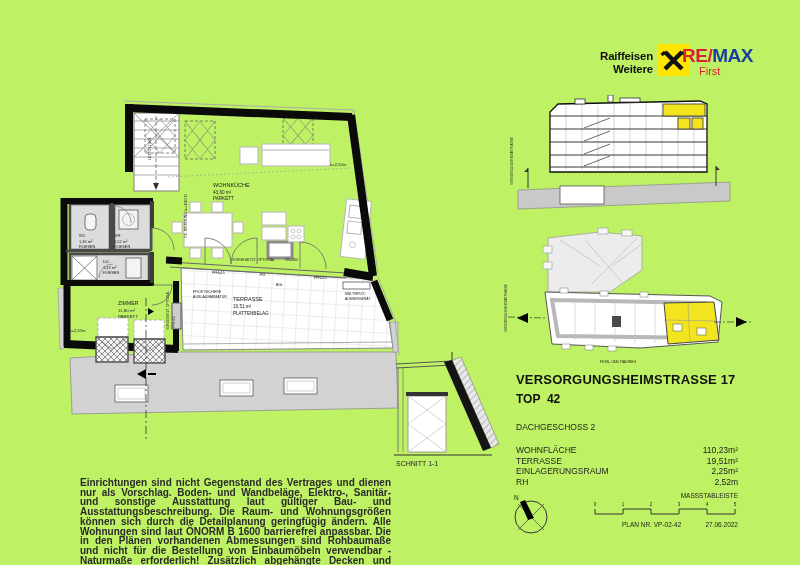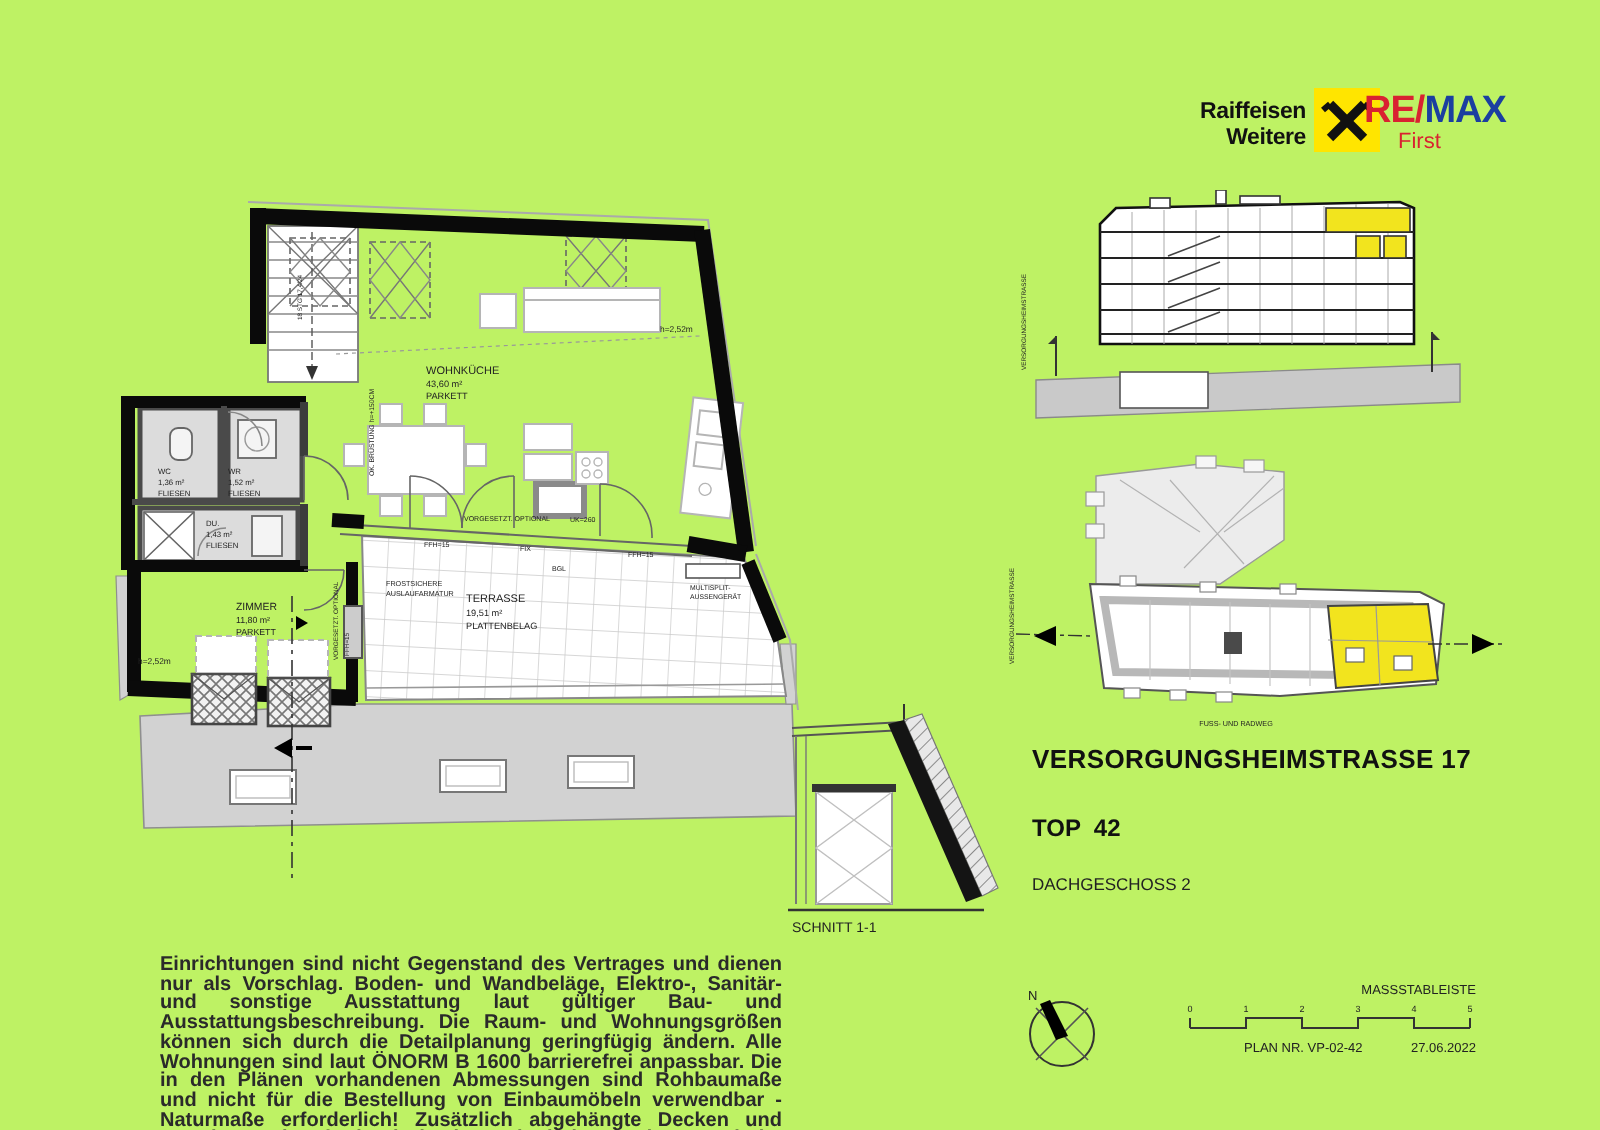--- a/index.html
+++ b/index.html
@@ -9,21 +9,21 @@
   
   #rb-text{left:585px;top:50px;width:68px;text-align:right;font-weight:bold;
            font-size:11.5px;line-height:12.5px;letter-spacing:-0.2px;color:#111;}
   #rb-box{left:657px;top:44px;width:33px;height:32px;}
   #remax{left:682px;top:45px;font-weight:bold;font-size:19px;letter-spacing:-0.5px;white-space:nowrap;}
   #remax .re{color:#d92231;} #remax .sl{color:#d92231;} #remax .mx{color:#1b3fa0;}
   #remax-first{left:699px;top:65px;font-size:11px;color:#d92231;font-weight:500;}
   
   #addr{left:516px;top:372px;width:222px;}
   #addr .street{font-size:13px;font-weight:bold;letter-spacing:0.2px;}
-  #addr .top{font-size:12px;font-weight:bold;margin-top:20px;white-space:pre;}
+  #addr .top{font-size:12px;font-weight:bold;margin-top:5px;white-space:pre;}
   #addr .floor{font-size:8.5px;margin-top:16px;color:#222;}
   #addr table{width:100%;border-collapse:collapse;margin-top:13px;}
   #addr td{font-size:8.5px;padding:0;line-height:10.5px;color:#222;}
   #addr td.v{text-align:right;}
   
   #disc{left:80px;top:478px;width:311px;font-size:10px;line-height:9.7px;
         font-weight:bold;color:#2a2a2a;text-align:justify;}
   
   #scale-label{left:600px;top:492px;width:138px;text-align:right;font-size:6.5px;color:#222;}
   #plan-no{left:622px;top:521px;font-size:6.5px;color:#222;}
@@ -405,17 +405,37 @@
     <text x="707" y="506" font-size="4.5" text-anchor="middle">4</text>
     <text x="735" y="506" font-size="4.5" text-anchor="middle">5</text>
   </svg>
   <div id="plan-no" class="abs">PLAN NR. VP-02-42</div>
   <div id="plan-date" class="abs">27.06.2022</div>
 
   <div id="addr" class="abs">
     <div class="street">VERSORGUNGSHEIMSTRASSE 17</div>
     <div class="top">TOP  42</div>
     <div class="floor">DACHGESCHOSS 2</div>
+    <table>
+      <tbody>
+          <tr>
+        <td>WOHNFLÄCHE</td>
+        <td class="v">110,23m²</td>
+      </tr>
+      <tr>
+        <td>TERRASSE</td>
+        <td class="v">19,51m²</td>
+      </tr>
+      <tr>
+        <td>EINLAGERUNGSRAUM</td>
+        <td class="v">2,25m²</td>
+      </tr>
+      <tr>
+        <td>RH</td>
+        <td class="v">2,52m</td>
+      </tr>
+    </tbody>
+      </table>
   </div>
 
   <div id="disc" class="abs">Einrichtungen sind nicht Gegenstand des Vertrages und dienen nur als Vorschlag. Boden- und Wandbeläge, Elektro-, Sanitär- und sonstige Ausstattung laut gültiger Bau- und Ausstattungsbeschreibung. Die Raum- und Wohnungsgrößen können sich durch die Detailplanung geringfügig ändern. Alle Wohnungen sind laut ÖNORM B 1600 barrierefrei anpassbar. Die in den Plänen vorhandenen Abmessungen sind Rohbaumaße und nicht für die Bestellung von Einbaumöbeln verwendbar - Naturmaße erforderlich! Zusätzlich abgehängte Decken und Poterien nach Erfordernis (Weitere Abminderung der Raumhöhe möglich.).Unverbindliche Plankopie, Änderungen vorbehalten.</div>
 
 </div>
 
 </body></html>

